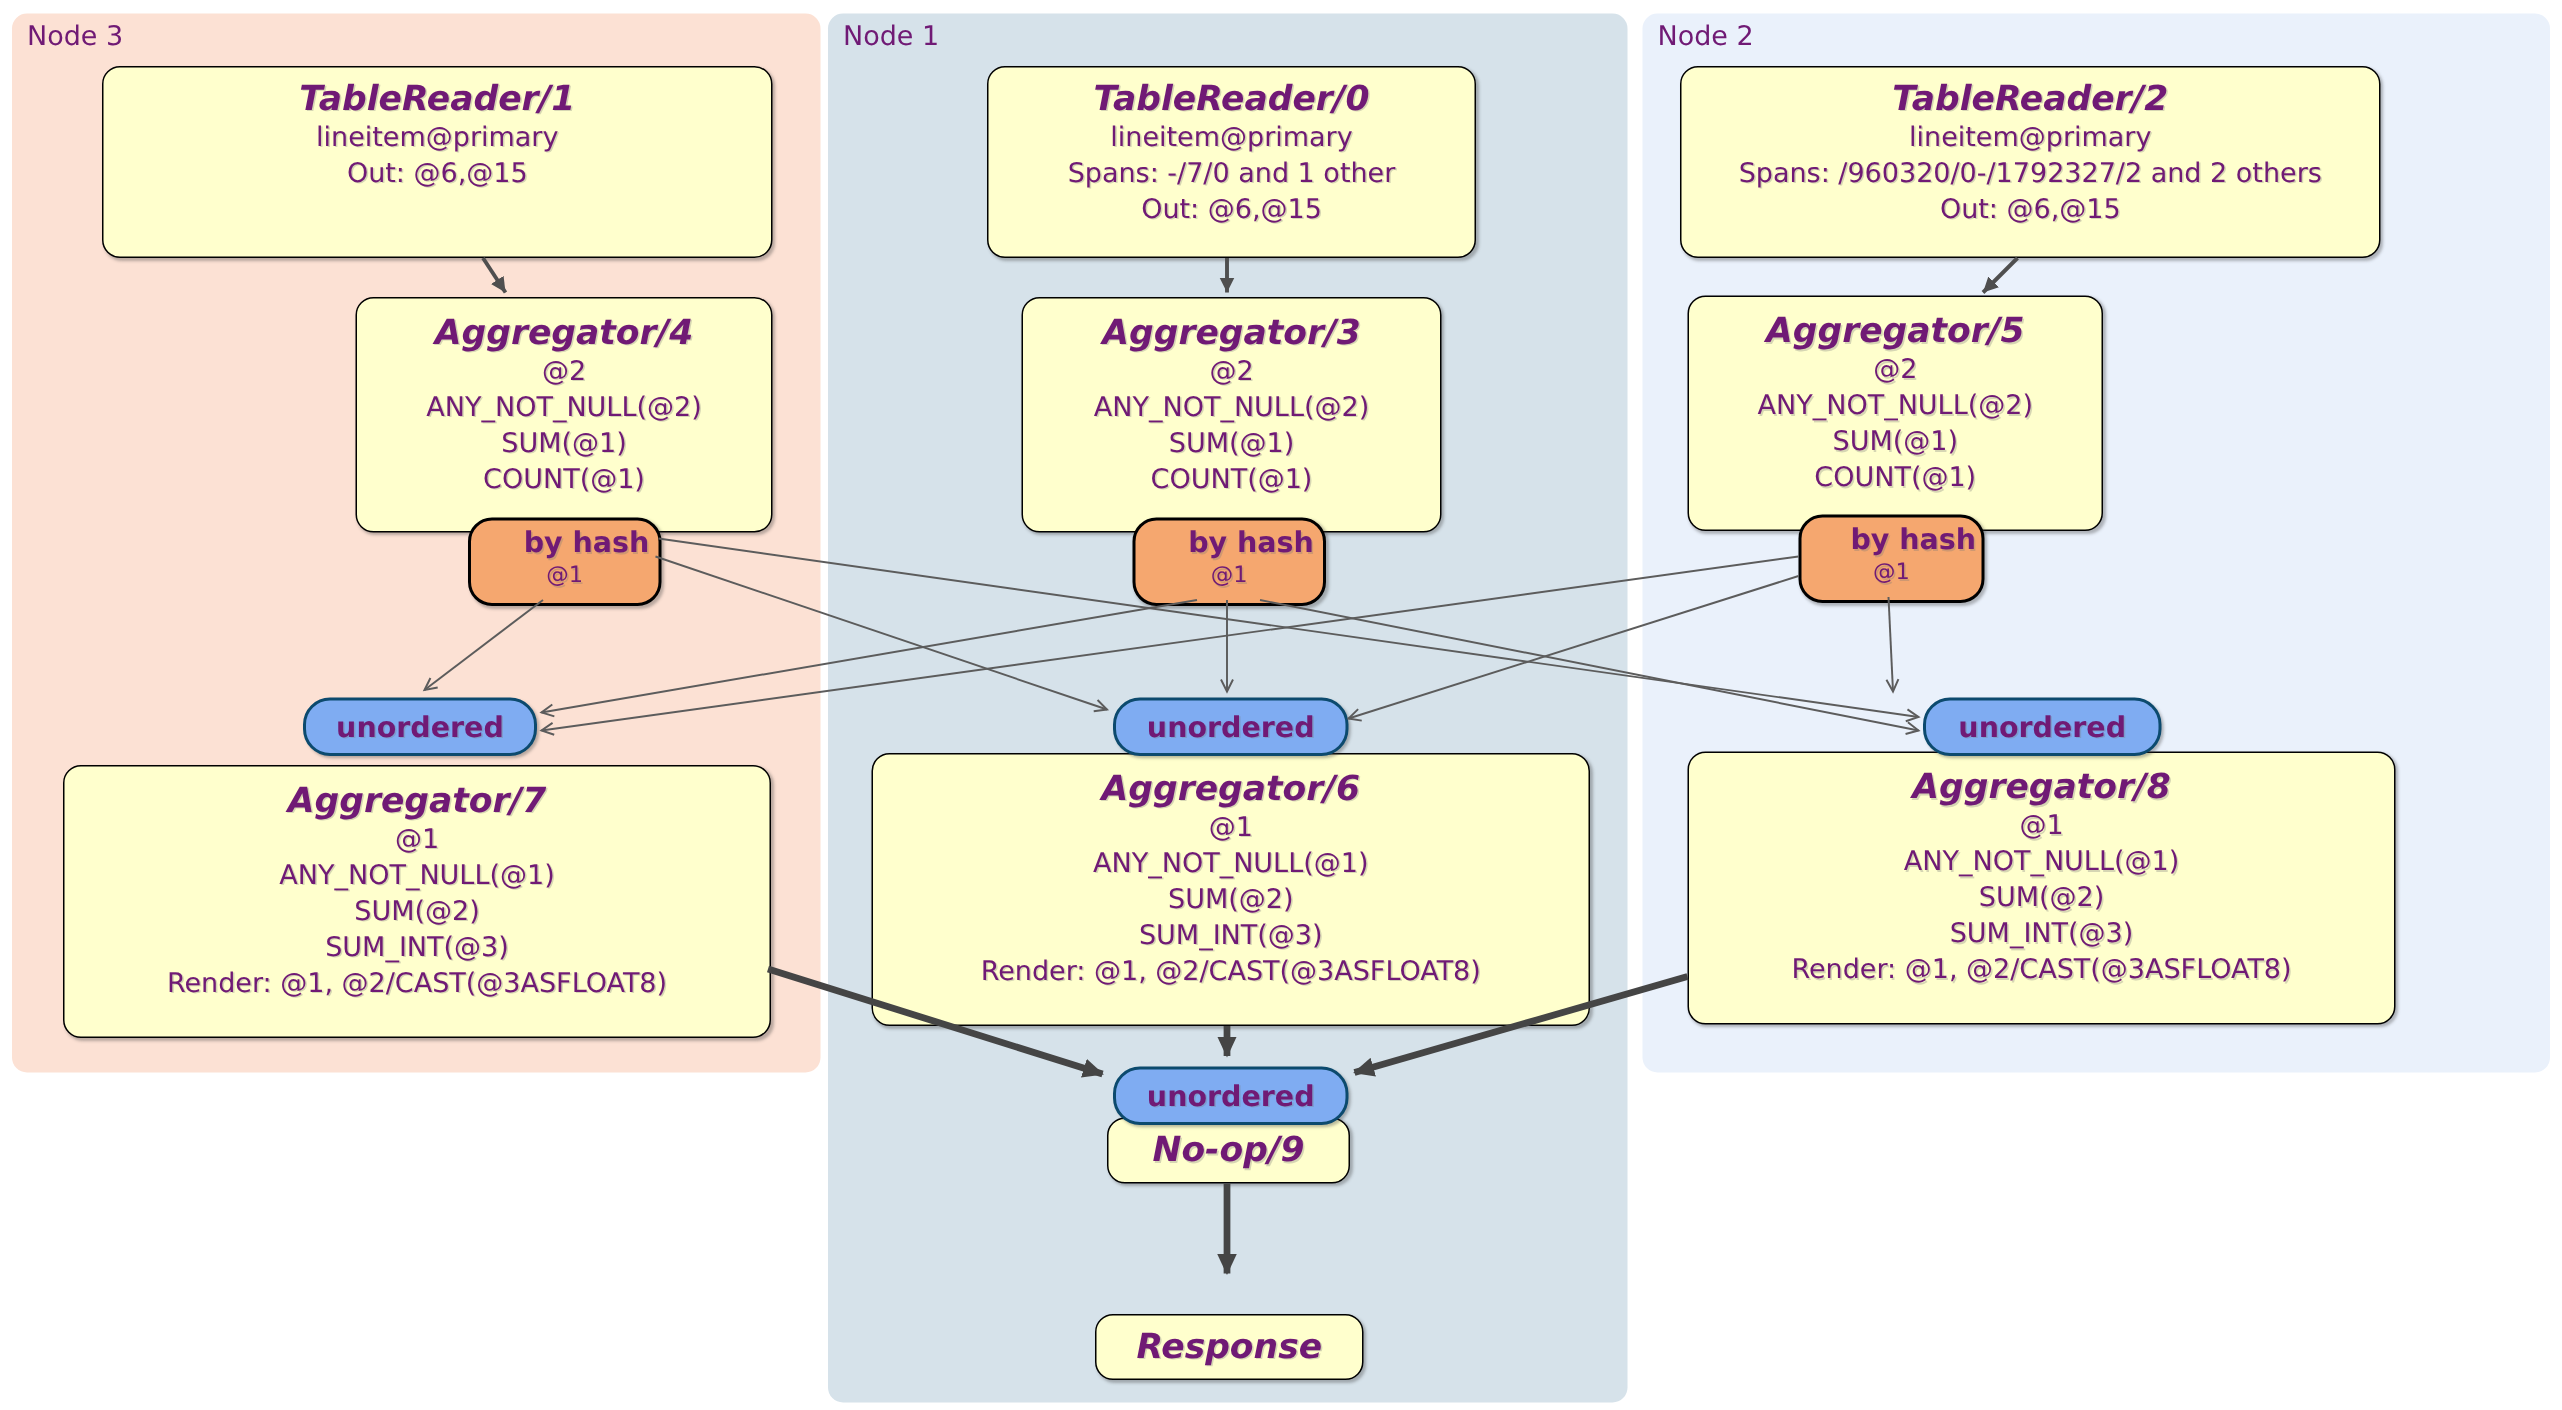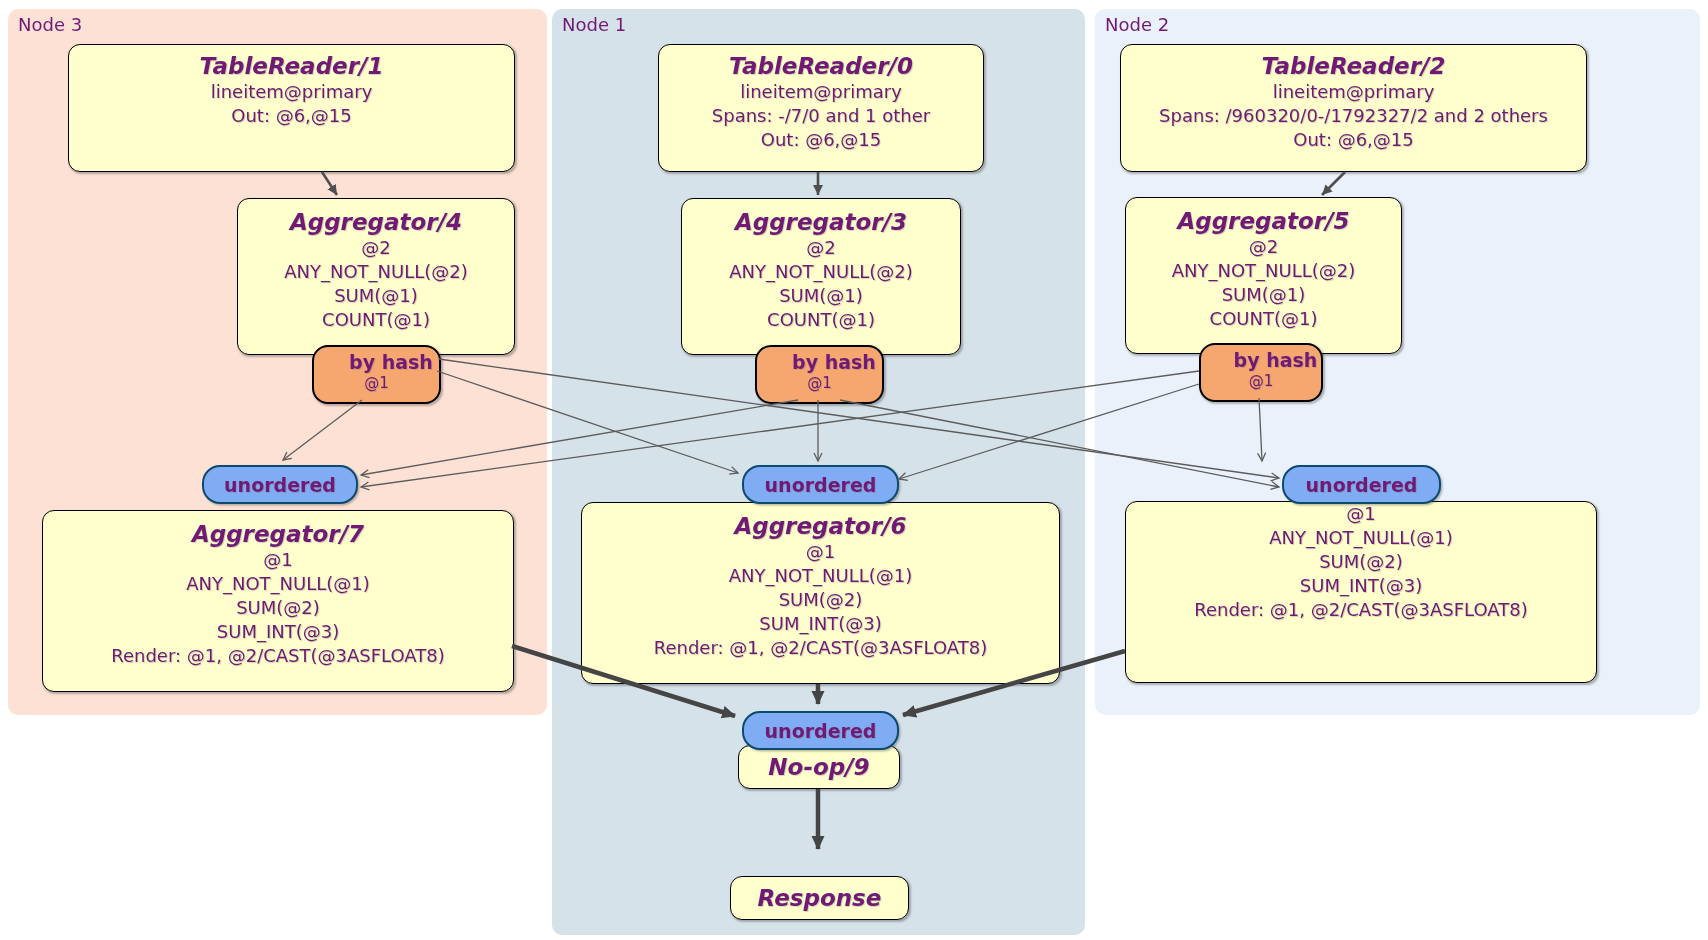--- a/index.html
+++ b/index.html
@@ -128,20 +128,21 @@
   </div>
   <div class="ybox" style="left:581px;top:502px;width:477px;height:180px;">
     <div class="btitle">Aggregator/6</div>
     <div class="bline">@1</div>
     <div class="bline">ANY_NOT_NULL(@1)</div>
     <div class="bline">SUM(@2)</div>
     <div class="bline">SUM_INT(@3)</div>
     <div class="bline">Render: @1, @2/CAST(@3ASFLOAT8)</div>
   </div>
   <div class="ybox" style="left:1125px;top:501px;width:470px;height:180px;">
+    <div class="btitle">Aggregator/8</div>
     <div class="bline">@1</div>
     <div class="bline">ANY_NOT_NULL(@1)</div>
     <div class="bline">SUM(@2)</div>
     <div class="bline">SUM_INT(@3)</div>
     <div class="bline">Render: @1, @2/CAST(@3ASFLOAT8)</div>
   </div>
 
   <div class="oval" style="left:742px;top:711px;width:153px;height:35px;">
     <span>unordered</span>
   </div>

